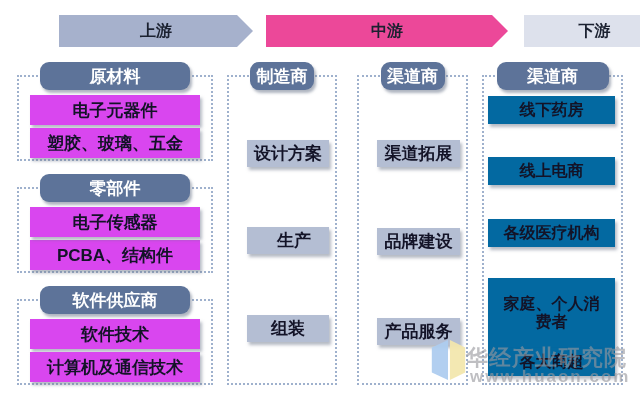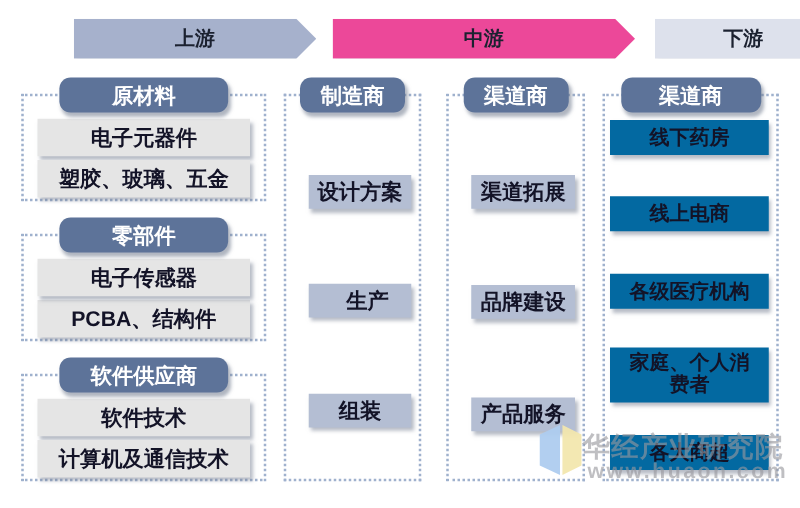--- a/index.html
+++ b/index.html
@@ -22,36 +22,36 @@
     display:flex;align-items:center;justify-content:center;background:#5d7399;color:#ffffff;
     font-weight:bold;font-size:17px;border-radius:9px;
     box-shadow:2px 3px 3px rgba(110,120,140,.55);white-space:nowrap;z-index:2;}
   .itm{position:absolute;display:flex;align-items:center;justify-content:center;
     font-weight:bold;font-size:17px;color:#131327;text-align:center;
     box-shadow:2px 3px 3px rgba(110,120,140,.5);z-index:1;}
 
   
   .c1g{left:17px;width:196px;height:99px;}
   .g1{top:62px;}.g2{top:174px;}.g3{top:286px;}
-  .c1g .hd{width:135px;}
-  .c1g .itm{left:13px;right:13px;height:30px;background:#e5e5e5;}
+  .c1g .hd{width:150px;}
+  .c1g .itm{left:13px;right:13px;height:30px;background:#d946ef;}
   .c1g .i1{top:33px;}.c1g .i2{top:66px;}
 
   
   .c2{left:227px;width:110px;height:323px;top:62px;}
   .c3{left:357px;width:111px;height:323px;top:62px;}
   .c4{left:482px;width:141px;height:323px;top:62px;}
-  .c2 .hd,.c3 .hd{width:84px;}
+  .c2 .hd,.c3 .hd{width:64px;}
   .c4 .hd{width:112px;}
   .c2 .itm,.c3 .itm{left:20px;right:8px;height:27px;background:#b4bed3;}
   .c2 .i1{top:78px;}.c2 .i2{top:165px;padding-left:12px;}.c2 .i3{top:253px;}
   .c3 .i1{top:78px;}.c3 .i2{top:166px;}.c3 .i3{top:256px;}
   .c4 .itm{left:6px;right:8px;height:28px;background:#0369a1;font-size:16px;}
   .c4 .i1{top:34px;}.c4 .i2{top:95px;}.c4 .i3{top:157px;}
-  .c4 .i4{top:216px;height:44px;line-height:1.15;padding:0 12px;}
+  .c4 .i4{top:216px;height:44px;line-height:1.15;padding:13px 12px;}
   .c4 .i5{top:286px;}
 
   
   .wm-logo{position:absolute;left:430px;top:339px;width:37px;height:42px;z-index:3;opacity:.95;}
   .wm-t1{position:absolute;left:466px;top:343px;font-size:22px;font-weight:bold;
     color:#98989e;opacity:.62;letter-spacing:1px;white-space:nowrap;z-index:3;}
   .wm-t2{position:absolute;left:470px;top:367px;font-size:17px;font-weight:bold;
     color:#98989e;opacity:.62;letter-spacing:2px;white-space:nowrap;z-index:3;}
 </style>
 </head>

